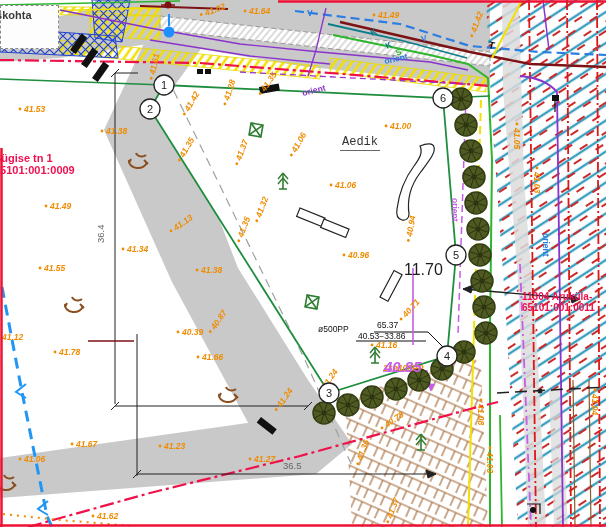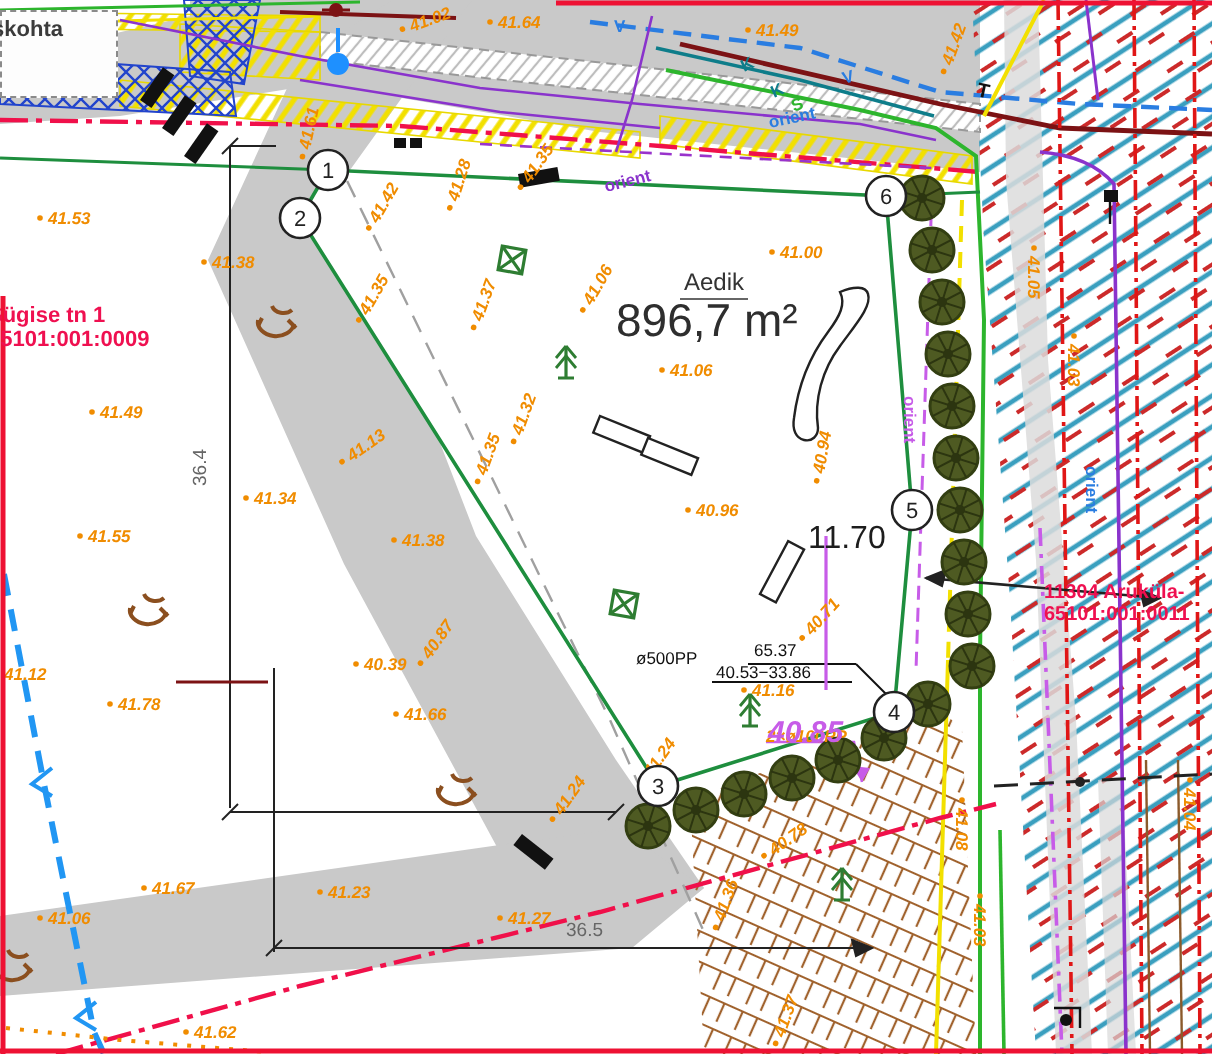--- a/index.html
+++ b/index.html
@@ -702,24 +702,23 @@
 <div class="ovl parcel-red" style="left:-6px;top:153px;">
   <div>Sügise tn 1</div>
   <div>65101:001:0009</div>
 </div>
 
 <div class="ovl parcel-red2" style="left:486px;top:292px;padding-left:36px;">
   <div>11304 Aruküla-</div>
   <div>65101:001:0011</div>
 </div>
 
-<div class="ovl" style="left:340px;top:133px;">
+<div class="ovl" style="left:340px;top:133px;font-family:Liberation Mono, monospace;">
   <span class="area-name">Aedik</span>
 </div>
-<div class="ovl area-val" style="left:308px;top:148px;">896,7 m²</div>
 
 <div class="ovl dim-big" style="left:404px;top:262px;">11.70</div>
 <div class="ovl dim-sm" style="left:283px;top:461px;">36.5</div>
 <div class="ovl dim-sm rot90" style="left:96px;top:243px;">36.4</div>
 
 <div class="ovl note-blk" style="left:318px;top:325px;text-align:right;">ø500PP</div>
 <div class="ovl note-blk" style="left:377px;top:321px;">65.37</div>
 <div class="ovl note-blk" style="left:358px;top:332px;">40.53−33.86</div>
 <div class="ovl pipe-orange" style="left:335px;top:364px;">2×ø100PP</div>
 <div class="ovl pipe-mag" style="left:384px;top:359px;">40.85</div>

